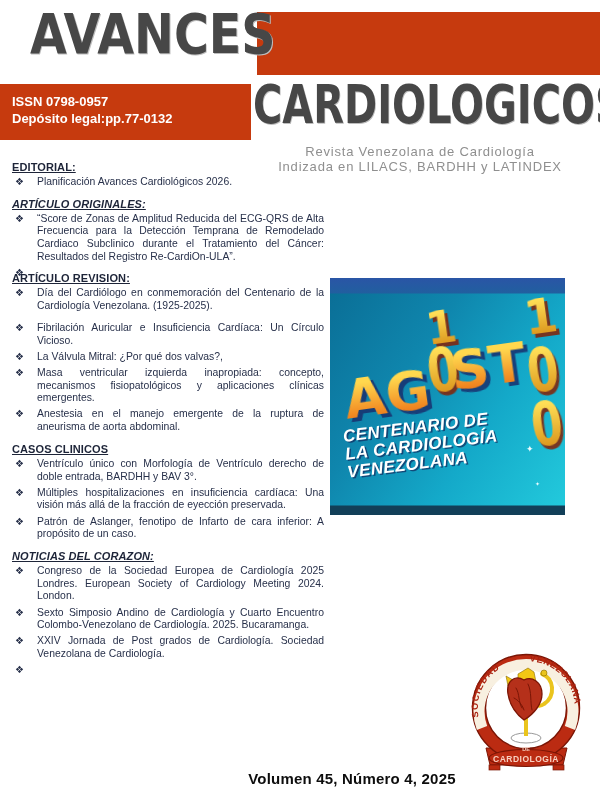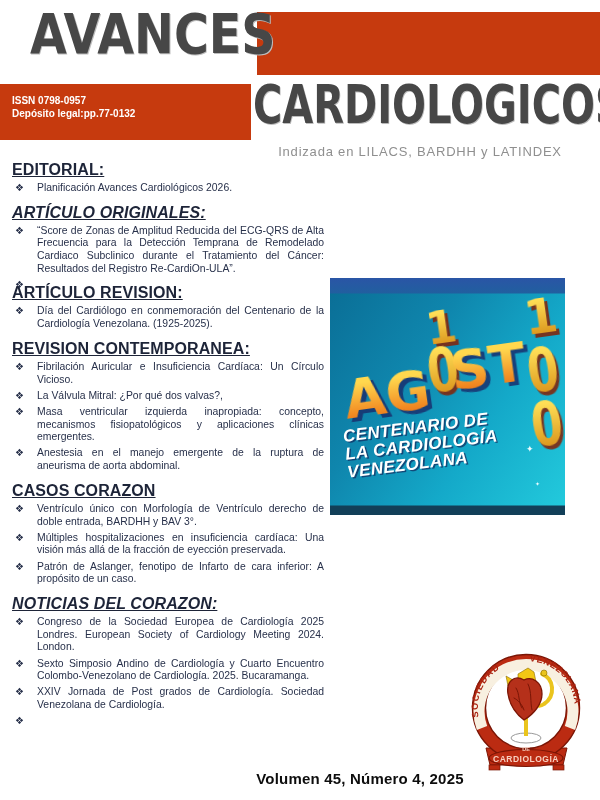--- a/index.html
+++ b/index.html
@@ -10,28 +10,28 @@
   .redblock{position:absolute;background:#c63a0e;}
   .redblock-a{left:257px;top:12px;width:343px;height:63px;}
   .redblock-b{left:0;top:84px;width:251px;height:56px;}
   .title1{position:absolute;left:30px;top:6px;font-family:"DejaVu Sans",sans-serif;
           font-weight:bold;font-size:56px;line-height:1;color:#474747;
           transform:scaleX(.85);transform-origin:left top;text-shadow:1px 1px 0 #bdbdbd;}
   .title2{position:absolute;left:253px;top:78px;font-family:"DejaVu Sans",sans-serif;
           font-weight:bold;font-size:54px;line-height:1;color:#474747;
           transform:scaleX(.74);transform-origin:left top;text-shadow:1px 1px 0 #bdbdbd;white-space:nowrap;}
   .issn-box{position:absolute;left:12px;top:94px;color:#ffffff;font-weight:bold;
-            font-size:10px;line-height:1.3;}
+            font-size:13px;line-height:1.3;}
   .taglines{position:absolute;left:240px;top:145px;width:360px;text-align:center;
             color:#8f8f8f;font-size:13px;line-height:1.15;letter-spacing:.8px;}
 
   
   .toc{position:absolute;left:12px;top:161px;width:312px;color:#27304a;}
   .toc-section{margin-bottom:9px;}
-  .sec-heading{font-weight:bold;font-size:16px;text-decoration:underline;
+  .sec-heading{font-weight:bold;font-size:11px;text-decoration:underline;
                color:#1d2438;margin-bottom:3px;letter-spacing:.1px;}
   .toc-section:nth-of-type(2) .sec-heading,
   .toc-section:nth-of-type(6) .sec-heading{font-style:italic;}
   .toc-item{position:relative;padding-left:25px;margin-bottom:3.5px;
             font-size:10.4px;line-height:1.22;text-align:justify;}
   .bullet{position:absolute;left:3px;top:0;font-size:10px;}
 
   
   .poster{position:absolute;left:330px;top:278px;width:235px;height:237px;overflow:hidden;
           background:
@@ -48,37 +48,38 @@
           filter:drop-shadow(3px 4px 0 rgba(128,40,16,.9));}
   .rot{transform:rotate(-8deg);}
   .centenario{position:absolute;left:12px;top:150px;transform:rotate(-7deg);
           transform-origin:left top;color:#ffffff;font-weight:bold;font-style:italic;
           font-size:17px;line-height:1.06;letter-spacing:.4px;white-space:nowrap;
           text-shadow:1.5px 1.5px 0 rgba(18,40,92,.7);}
   .sparkle{position:absolute;color:#eafcff;font-size:9px;text-shadow:none;}
 
   
   .logo{position:absolute;left:466px;top:652px;width:122px;height:126px;}
-  .volume-line{position:absolute;left:120px;top:770px;width:480px;text-align:center;
+  .volume-line{position:absolute;left:112px;top:770px;width:480px;text-align:center;
           font-weight:bold;font-size:15px;color:#0d0d0d;letter-spacing:.2px;}
 </style>
 </head>
 <body>
 
 <div class="page">
 
   <div class="redblock redblock-a"></div>
   <div class="redblock redblock-b"></div>
   <div class="title1">AVANCES</div>
   <div class="title2">CARDIOLOGICOS</div>
   <div class="issn-box">
     <div>ISSN 0798-0957</div>
     <div>Depósito legal:pp.77-0132</div>
   </div>
   <div class="taglines">
+    <div>Revista Venezolana de Cardiología</div>
     <div>Indizada en LILACS, BARDHH y LATINDEX</div>
   </div>
 
   <div class="toc">
     <div class="toc-section">
       <div class="sec-heading">EDITORIAL:</div>
       <div class="sec-items">
           <div class="toc-item"><span class="bullet">❖</span><span>Planificación Avances Cardiológicos 2026.</span></div>
         </div>
     </div>
@@ -92,31 +93,30 @@
     </div>
 
     <div class="toc-section">
       <div class="sec-heading">ARTÍCULO REVISION:</div>
       <div class="sec-items">
           <div class="toc-item"><span class="bullet">❖</span><span>Día del Cardiólogo en conmemoración del Centenario de la Cardiología Venezolana.   (1925-2025).</span></div>
         </div>
     </div>
 
     <div class="toc-section">
-      <div class="sec-heading">REVISION CONTEMPORANEA:</div>
       <div class="sec-items">
           <div class="toc-item"><span class="bullet">❖</span><span>Fibrilación Auricular e Insuficiencia Cardíaca: Un Círculo Vicioso.</span></div>
           <div class="toc-item"><span class="bullet">❖</span><span>La Válvula Mitral: ¿Por qué dos valvas?,</span></div>
           <div class="toc-item"><span class="bullet">❖</span><span>Masa ventricular izquierda inapropiada: concepto, mecanismos fisiopatológicos y aplicaciones clínicas emergentes.</span></div>
           <div class="toc-item"><span class="bullet">❖</span><span>Anestesia en el manejo emergente de la ruptura de aneurisma de aorta abdominal.</span></div>
         </div>
     </div>
 
     <div class="toc-section">
-      <div class="sec-heading">CASOS CORAZON</div>
+      <div class="sec-heading">CASOS CLINICOS</div>
       <div class="sec-items">
           <div class="toc-item"><span class="bullet">❖</span><span>Ventrículo único con Morfología de Ventrículo derecho de doble entrada, BARDHH y BAV 3°.</span></div>
           <div class="toc-item"><span class="bullet">❖</span><span>Múltiples hospitalizaciones en insuficiencia cardíaca: Una visión más allá de la fracción de eyección preservada.</span></div>
           <div class="toc-item"><span class="bullet">❖</span><span>Patrón de Aslanger, fenotipo de Infarto de cara inferior: A propósito de un caso.</span></div>
         </div>
     </div>
 
     <div class="toc-section">
       <div class="sec-heading">NOTICIAS DEL CORAZON:</div>
       <div class="sec-items">

